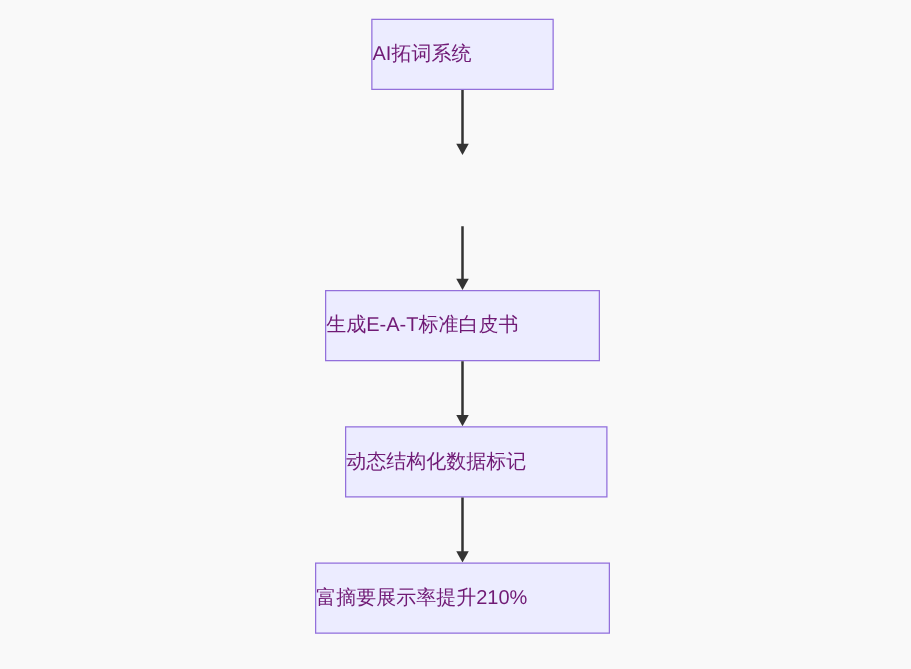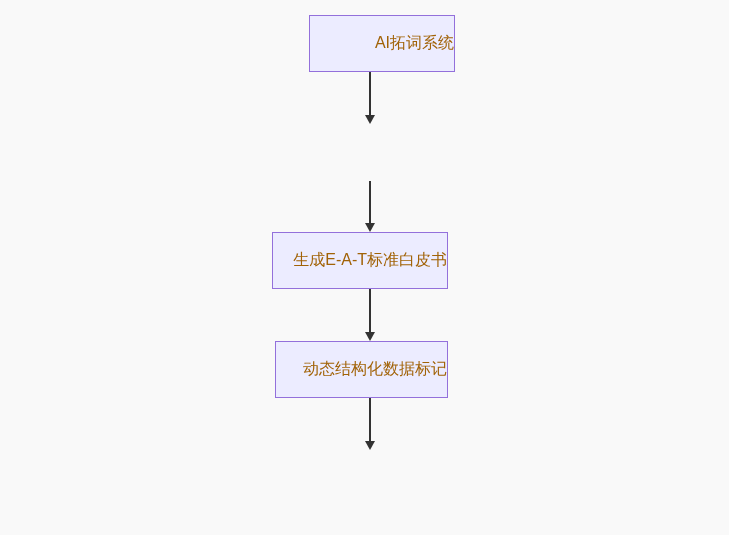--- a/index.html
+++ b/index.html
@@ -13,33 +13,32 @@
     width: 729px;
     height: 535px;
     background: #f9f9f9;
     overflow: hidden;
   }
   .node {
     position: absolute;
     box-sizing: border-box;
     background: #ECECFF;
     border: 1px solid #9370DB;
-    color: #a16207;
+    color: #701a75;
     font-size: 16px;
     display: flex;
     align-items: center;
-    justify-content: flex-end;
+    justify-content: flex-start;
     text-align: center;
     height: 57px;
-    margin-left: 12px;
   }
   .node-1 { left: 297px; top: 15px;  width: 146px; }
   .node-2 { left: 273px; top: 124px; width: 194px; }
-  .node-3 { left: 260px; top: 232px; width: 176px; }
-  .node-4 { left: 263px; top: 341px; width: 173px; }
+  .node-3 { left: 260px; top: 232px; width: 220px; }
+  .node-4 { left: 276px; top: 341px; width: 210px; }
   .node-5 { left: 252px; top: 450px; width: 236px; }
 
   .edge {
     position: absolute;
     left: 363px; 
     width: 14px;
   }
   .edge-1 { top: 72px;  height: 52px; }
   .edge-2 { top: 181px; height: 51px; }
   .edge-3 { top: 289px; height: 52px; }
@@ -95,14 +94,17 @@
 
   <div class="node node-4">
     <span>动态结构化数据标记</span>
   </div>
 
   <div class="edge edge-4">
     <div class="line"></div>
     <div class="head"></div>
   </div>
 
+  <div class="node node-5">
+    <span>富摘要展示率提升210%</span>
+  </div>
 
 </div>
 
 </body></html>

